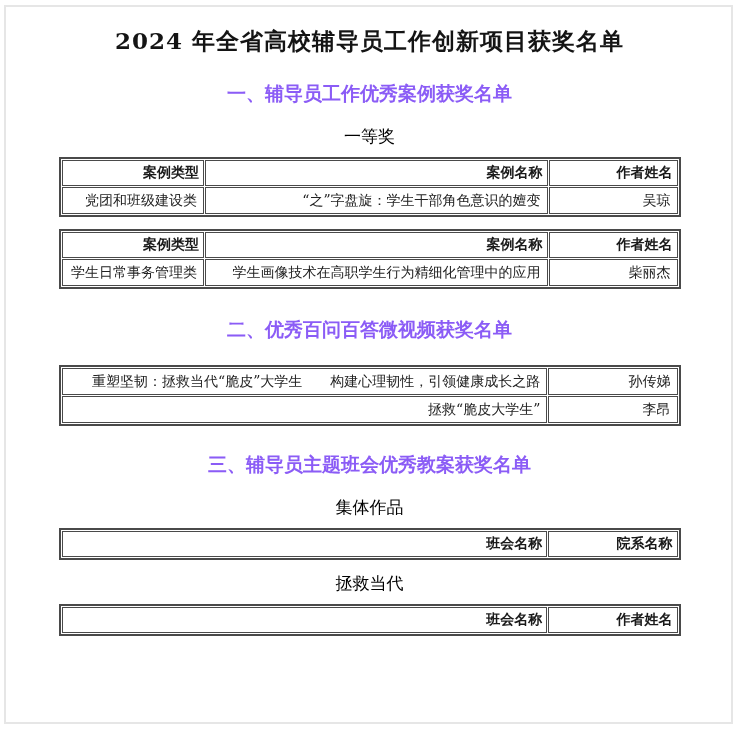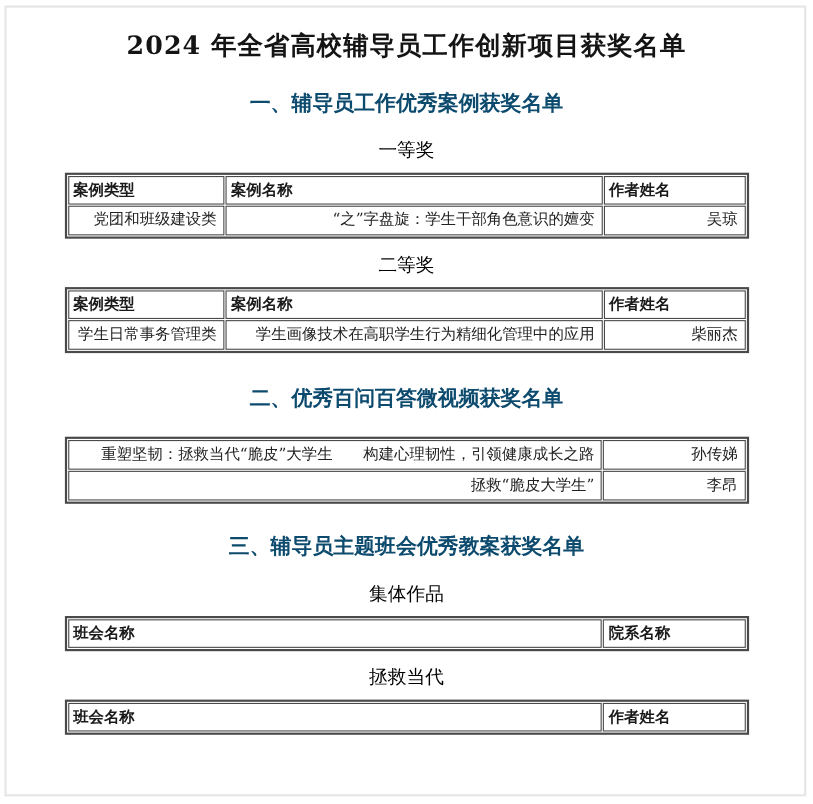--- a/index.html
+++ b/index.html
@@ -28,21 +28,21 @@
     font-weight: bold;
     letter-spacing: 1px;
     font-family: "DejaVu Serif", "Liberation Serif", serif;
     color: #141414;
   }
   .section-heading {
     text-align: center;
     font-size: 19px;
     font-weight: bold;
     font-family: "DejaVu Sans", "Liberation Sans", sans-serif;
-    color: #0c4a6e;
+    color: #8b5cf6;
     margin: 24px 0 18px 0;
   }
   .sub-heading {
     text-align: center;
     font-size: 17px;
     font-weight: normal;
     color: #000000;
     margin: 12px 0 9px 0;
   }
   table.award-table {
@@ -52,21 +52,21 @@
     border-spacing: 1px;
     border: 2px solid #4a4a4a;
     background: #ffffff;
     table-layout: fixed;
   }
   table.award-table th {
     border: 1px solid #4a4a4a;
     font-family: Liberation Serif, serif;
     font-weight: bold;
     font-size: 14px;
-    text-align: left;
+    text-align: right;
     padding: 3px 4px;
     color: #1a1a1a;
   }
   table.award-table td {
     border: 1px solid #4a4a4a;
     font-family: "DejaVu Serif", "Liberation Serif", serif;
     font-size: 14px;
     text-align: right;
     padding: 3px 6px;
     line-height: 1.35;
@@ -103,21 +103,20 @@
       <th>作者姓名</th>
     </tr>
     <tr>
       <td>党团和班级建设类</td>
       <td>“之”字盘旋：学生干部角色意识的嬗变</td>
       <td>吴琼</td>
     </tr>
   </tbody>
     </table>
 
-  <h3 class="sub-heading">二等奖</h3>
   <table class="award-table">
     <colgroup>
         <col class="col-type">
         <col class="col-case">
         <col class="col-author">
       </colgroup>
     <tbody>
         <tr>
       <th>案例类型</th>
       <th>案例名称</th>

